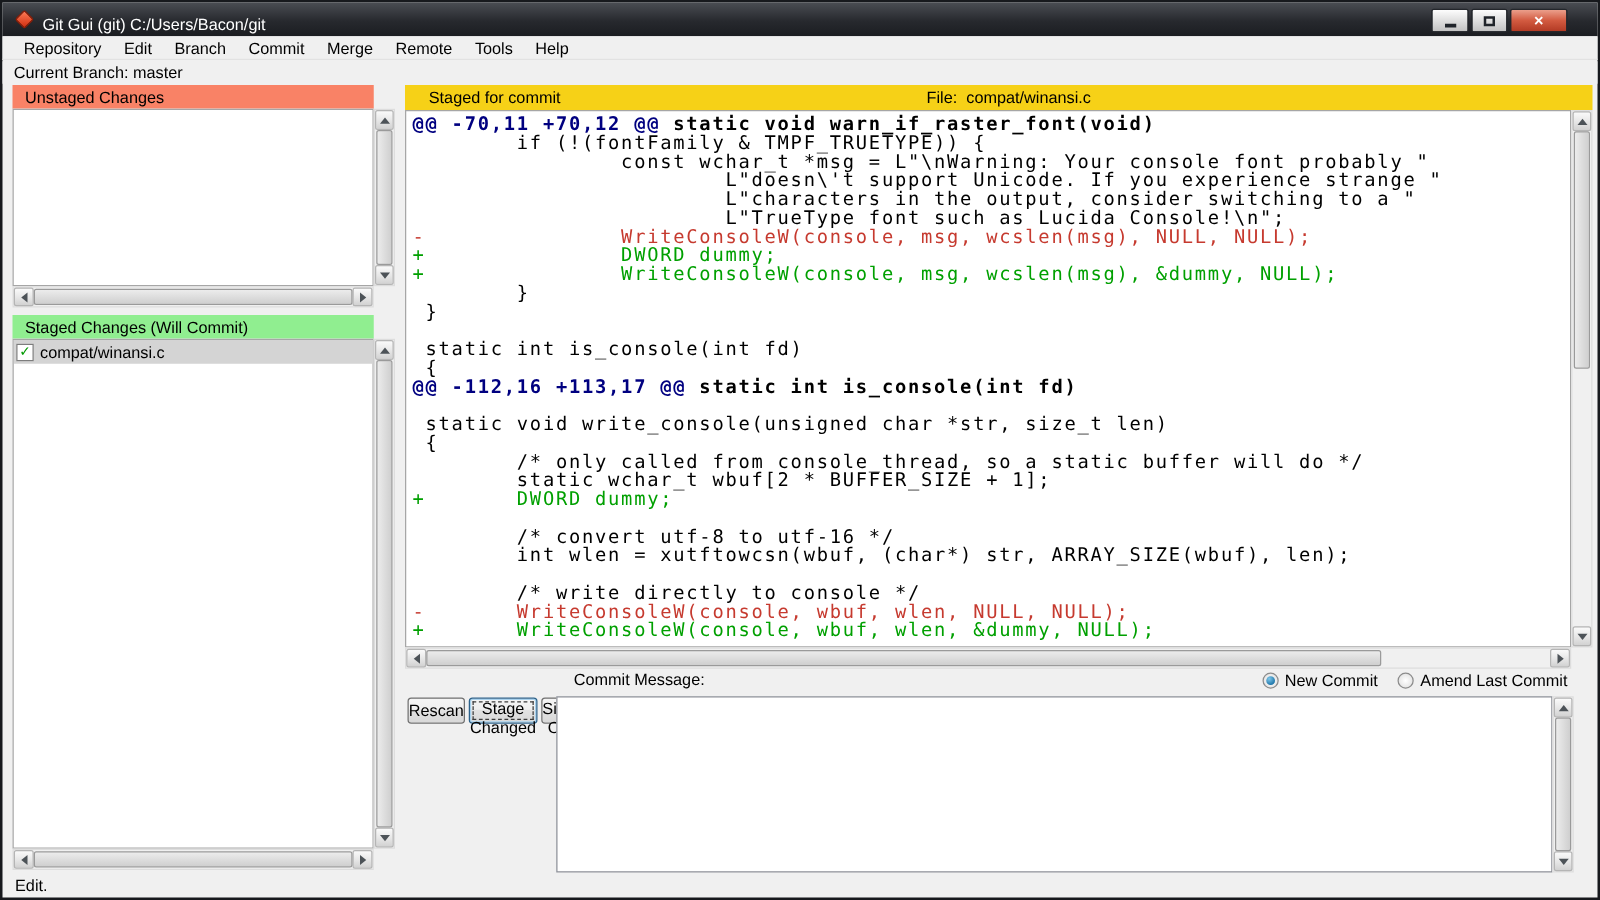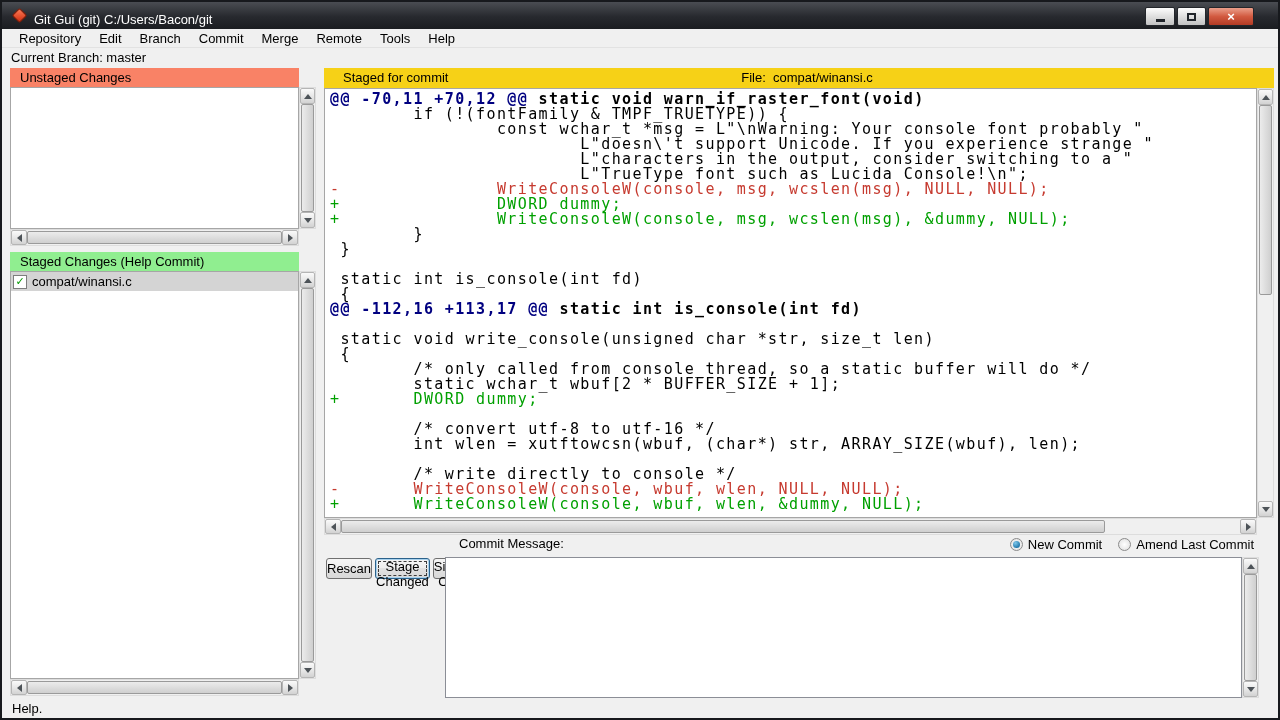--- a/index.html
+++ b/index.html
@@ -148,21 +148,21 @@
         <i class="tri tri-left"></i>
       </div>
     <div class="sb-track">
         <div class="sb-thumb" style="left:0;right:0;"></div>
       </div>
     <div class="sb-btn">
         <i class="tri tri-right"></i>
       </div>
   </div>
 
-  <div class="pane-header staged-header">Staged Changes (Help Commit)</div>
+  <div class="pane-header staged-header">Staged Changes (Will Commit)</div>
   <div class="filelist staged-list">
       <div class="file-row selected">
         <span class="check-icon">✓</span>
         <span>compat/winansi.c</span>
       </div>
     </div>
   <div class="sb sb-v" style="left:297px;top:269px;height:408px;">
     <div class="sb-btn">
         <i class="tri tri-up"></i>
       </div>
@@ -237,15 +237,15 @@
         <i class="tri tri-up"></i>
       </div>
     <div class="sb-track">
         <div class="sb-thumb" style="top:0;bottom:0;"></div>
       </div>
     <div class="sb-btn">
         <i class="tri tri-down"></i>
       </div>
   </div>
 
-  <div class="statusbar">Help.</div>
+  <div class="statusbar">Edit.</div>
 
 </div>
 
 </body></html>

